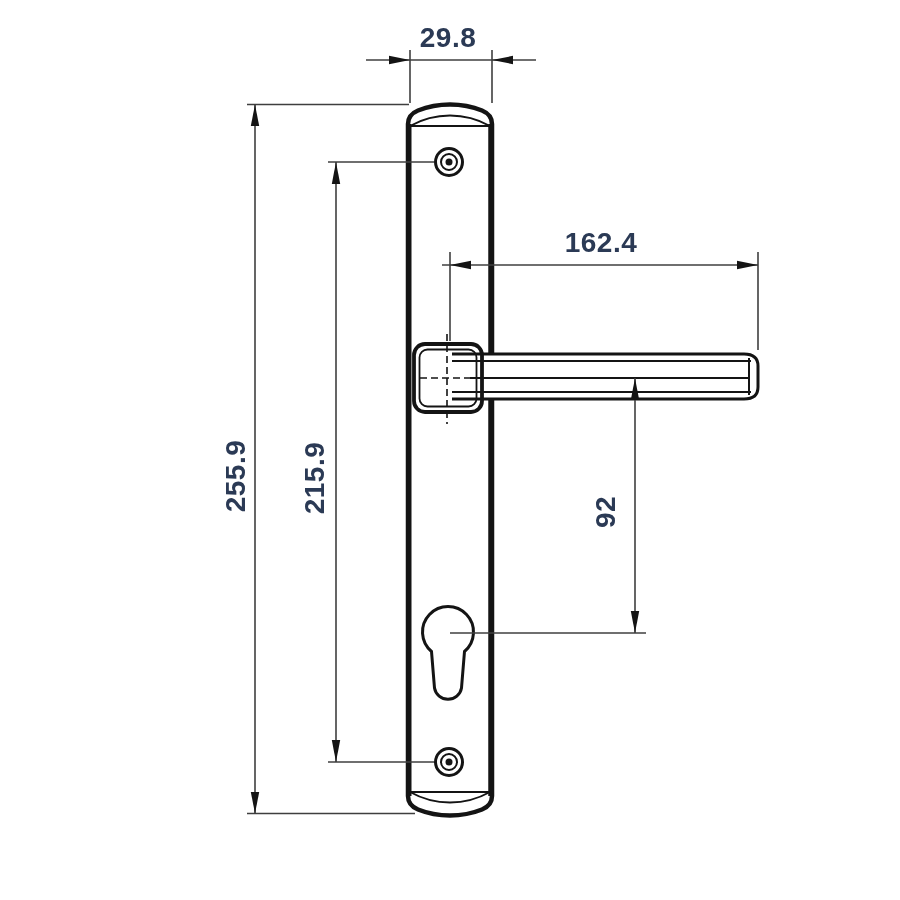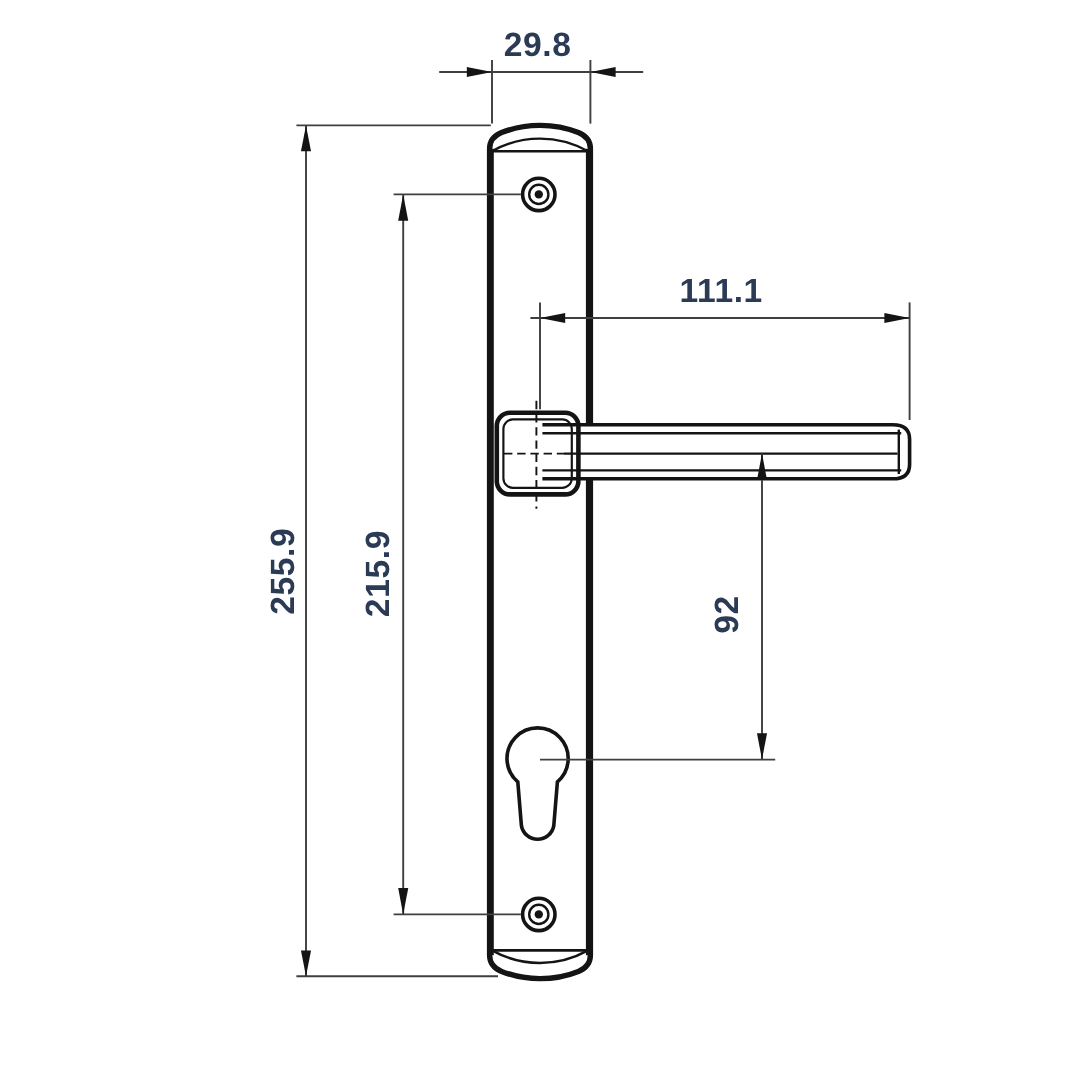--- a/index.html
+++ b/index.html
@@ -131,21 +131,21 @@
     <g stroke="#3f3f3f" stroke-width="1.6">
       <line x1="450" y1="633" x2="646" y2="633"></line>
       <line x1="635" y1="378" x2="635" y2="633"></line>
       <polygon points="635,378 630.8,400 639.2,400" fill="#141414" stroke="none"></polygon>
       <polygon points="635,633 630.8,611 639.2,611" fill="#141414" stroke="none"></polygon>
     </g>
   </svg>
 
   <div class="dim-label" style="left:448px; top:38px;">29.8</div>
 
-  <div class="dim-label" style="left:601px; top:243px;">111.1</div>
+  <div class="dim-label" style="left:601px; top:243px;">162.4</div>
 
   <div class="dim-label vertical" style="left:236px; top:476px;">255.9</div>
 
   <div class="dim-label vertical" style="left:315px; top:478px;">215.9</div>
 
   <div class="dim-label vertical" style="left:606px; top:512px;">92</div>
 
 </div>
 
 </body></html>

